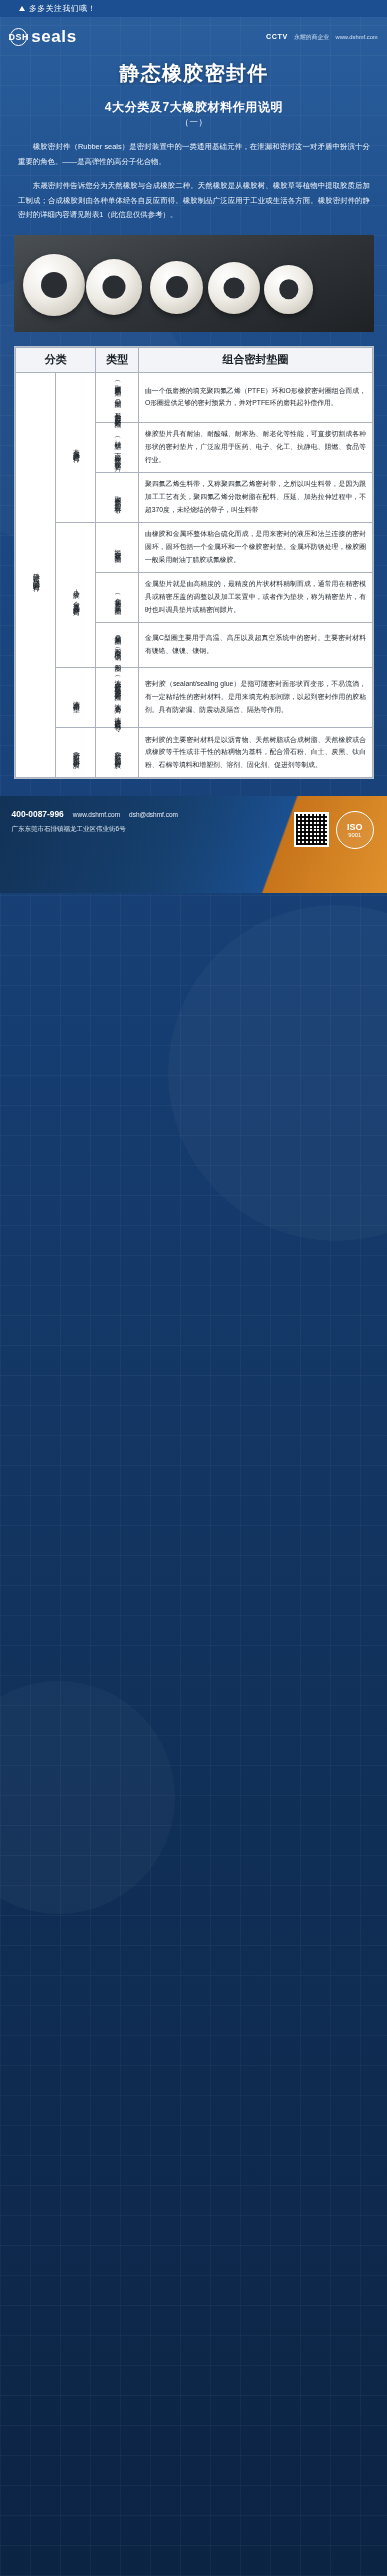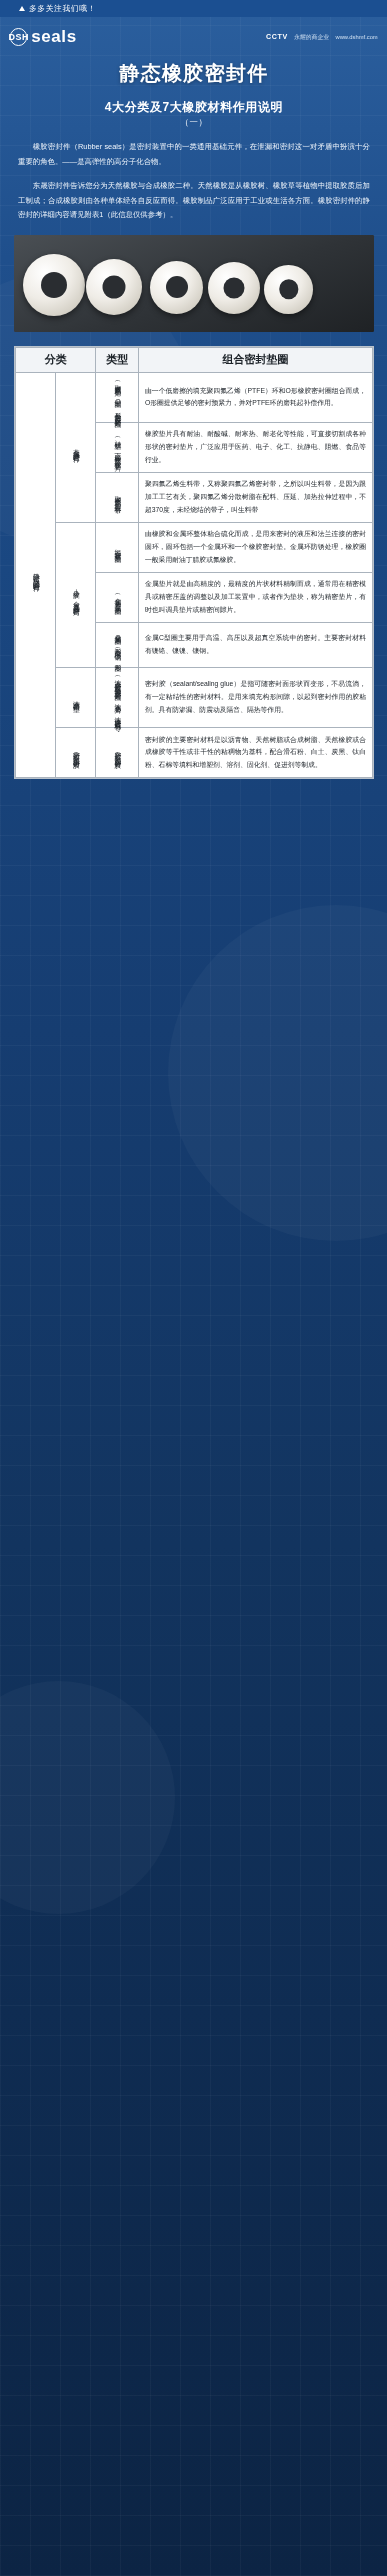--- a/index.html
+++ b/index.html
@@ -375,15 +375,32 @@
 
         <tr>
           <td class="vert">密封胶（家用密封胶）</td>
           <td class="vert">密封胶（家用密封胶）</td>
           <td class="desc">密封胶的主要密封材料是以沥青物、天然树脂或合成树脂、天然橡胶或合成橡胶等干性或非干性的粘稠物为基料，配合滑石粉、白土、炭黑、钛白粉、石棉等填料和增塑剂、溶剂、固化剂、促进剂等制成。</td>
         </tr>
       </tbody>
     </table>
   </div>
 
+  <div class="footer">
+    <div class="footer-inner">
+      <div class="footer-line">
+        <span class="tel">400-0087-996</span>
+        <span>www.dshmf.com</span>
+        <span>dsh@dshmf.com</span>
+      </div>
+      <div class="footer-company">广东东莞市石排镇福龙工业区伟业街6号</div>
+    </div>
+    <div class="qr">
+        <div class="qr-inner"></div>
+      </div>
+    <div class="iso">
+      <b>ISO</b>
+      <span>9001</span>
+    </div>
+  </div>
 
 </div>
 
 
 </body></html>

